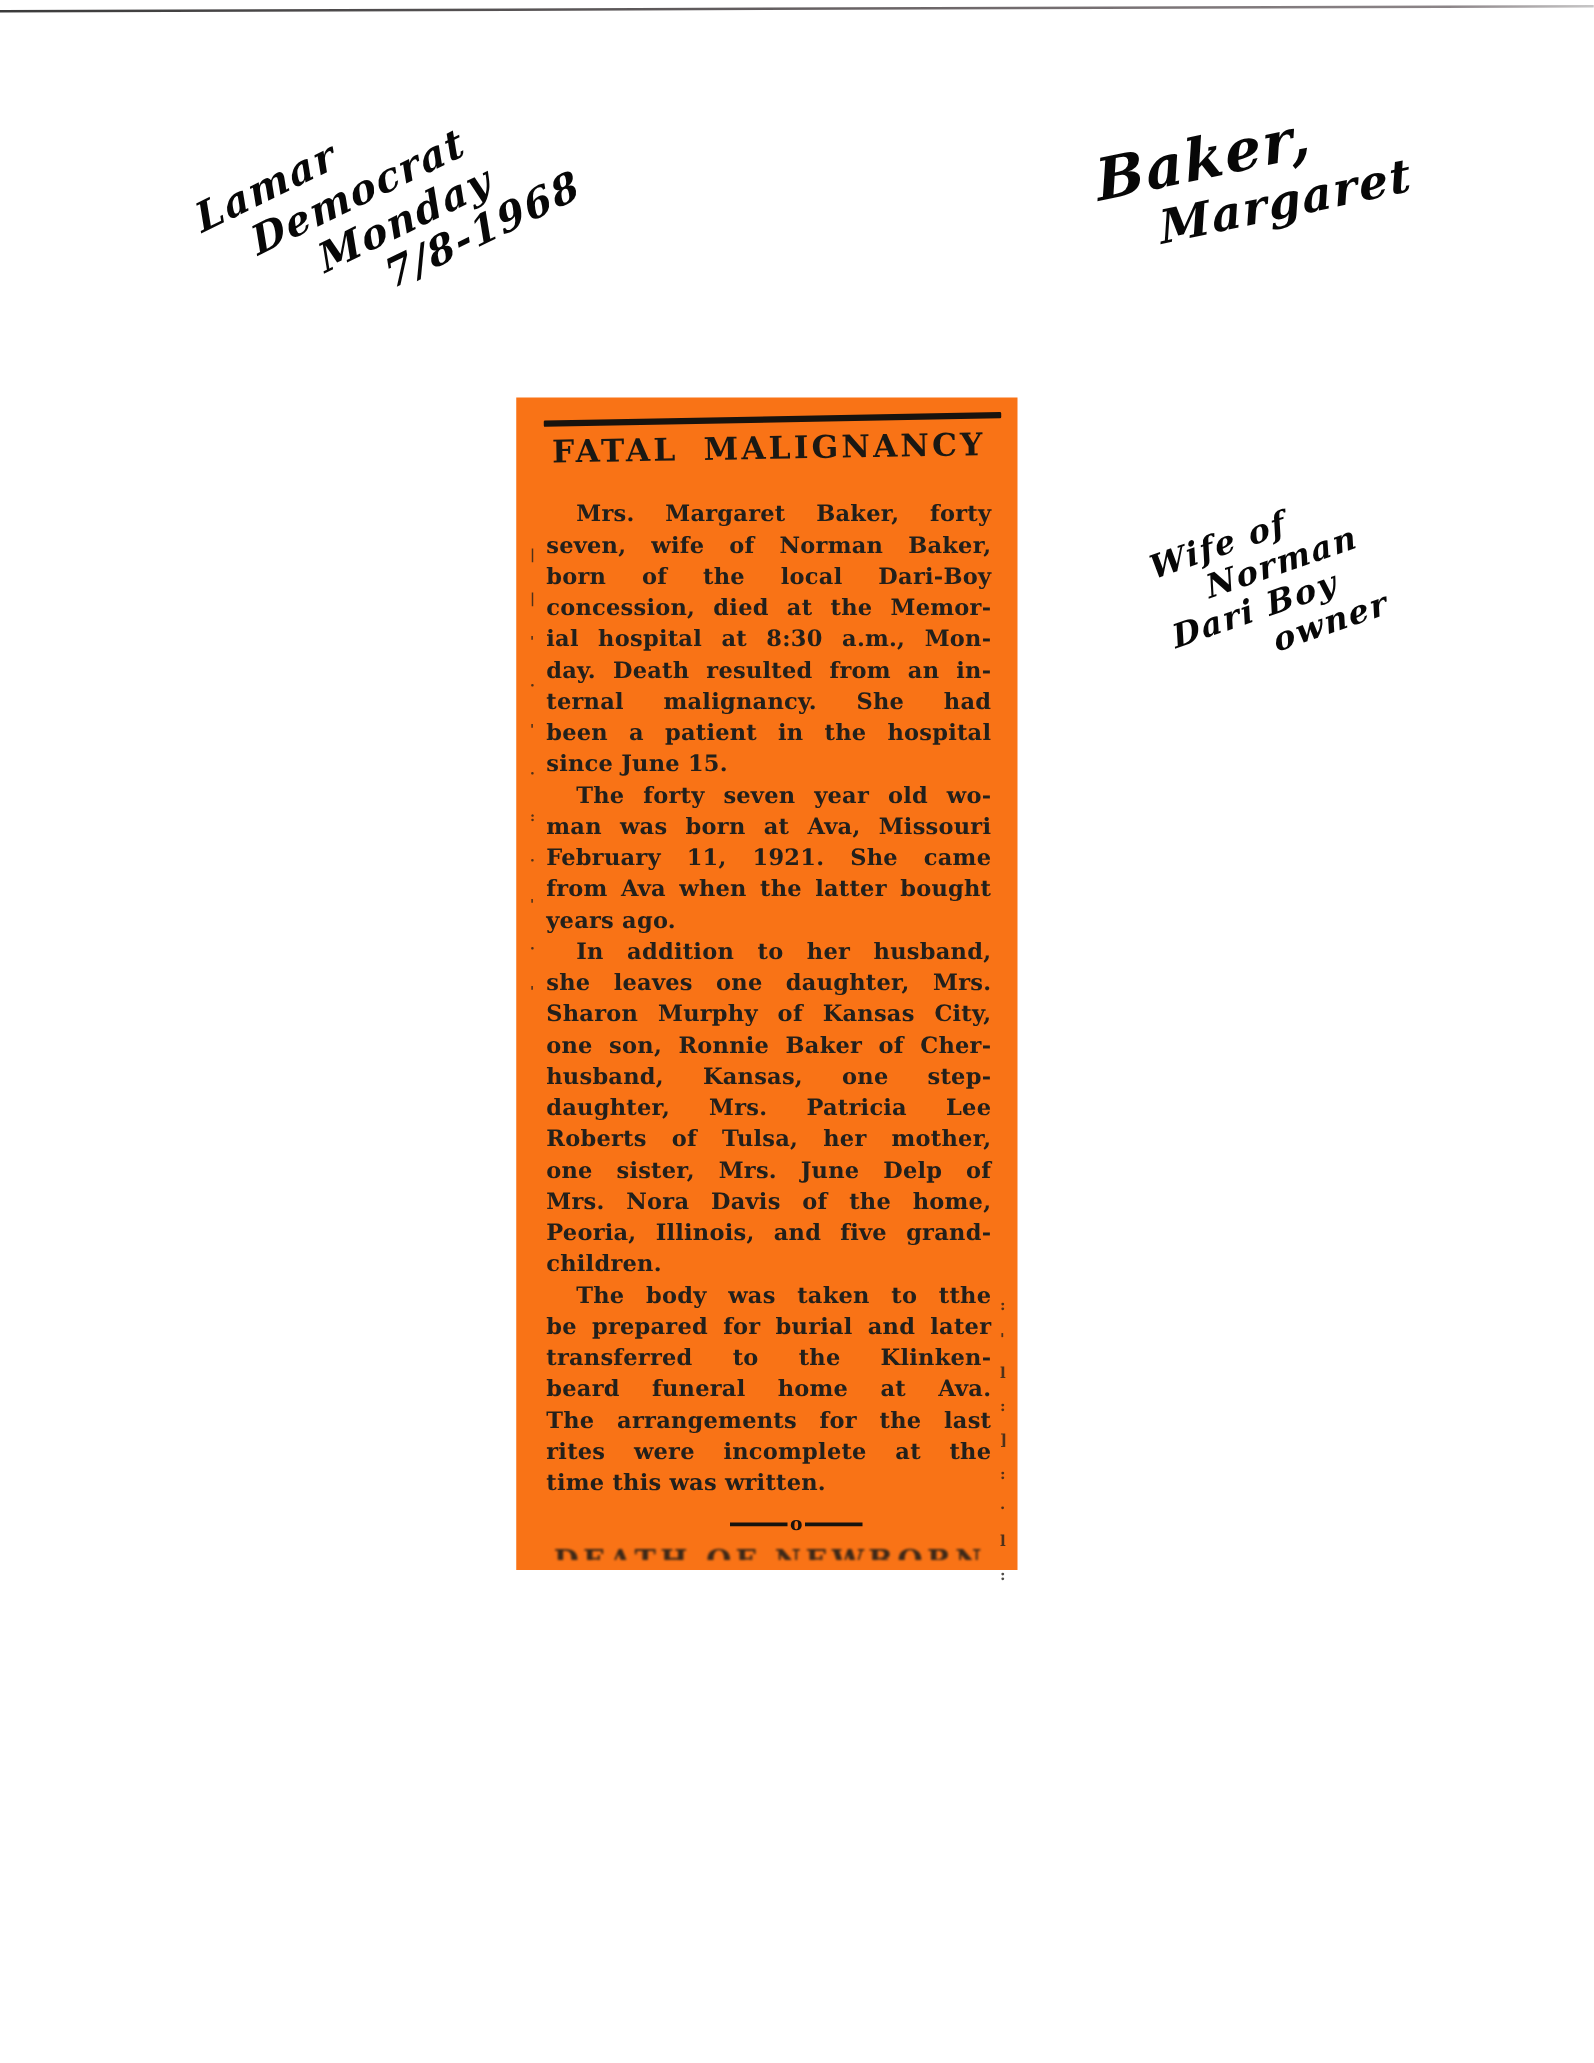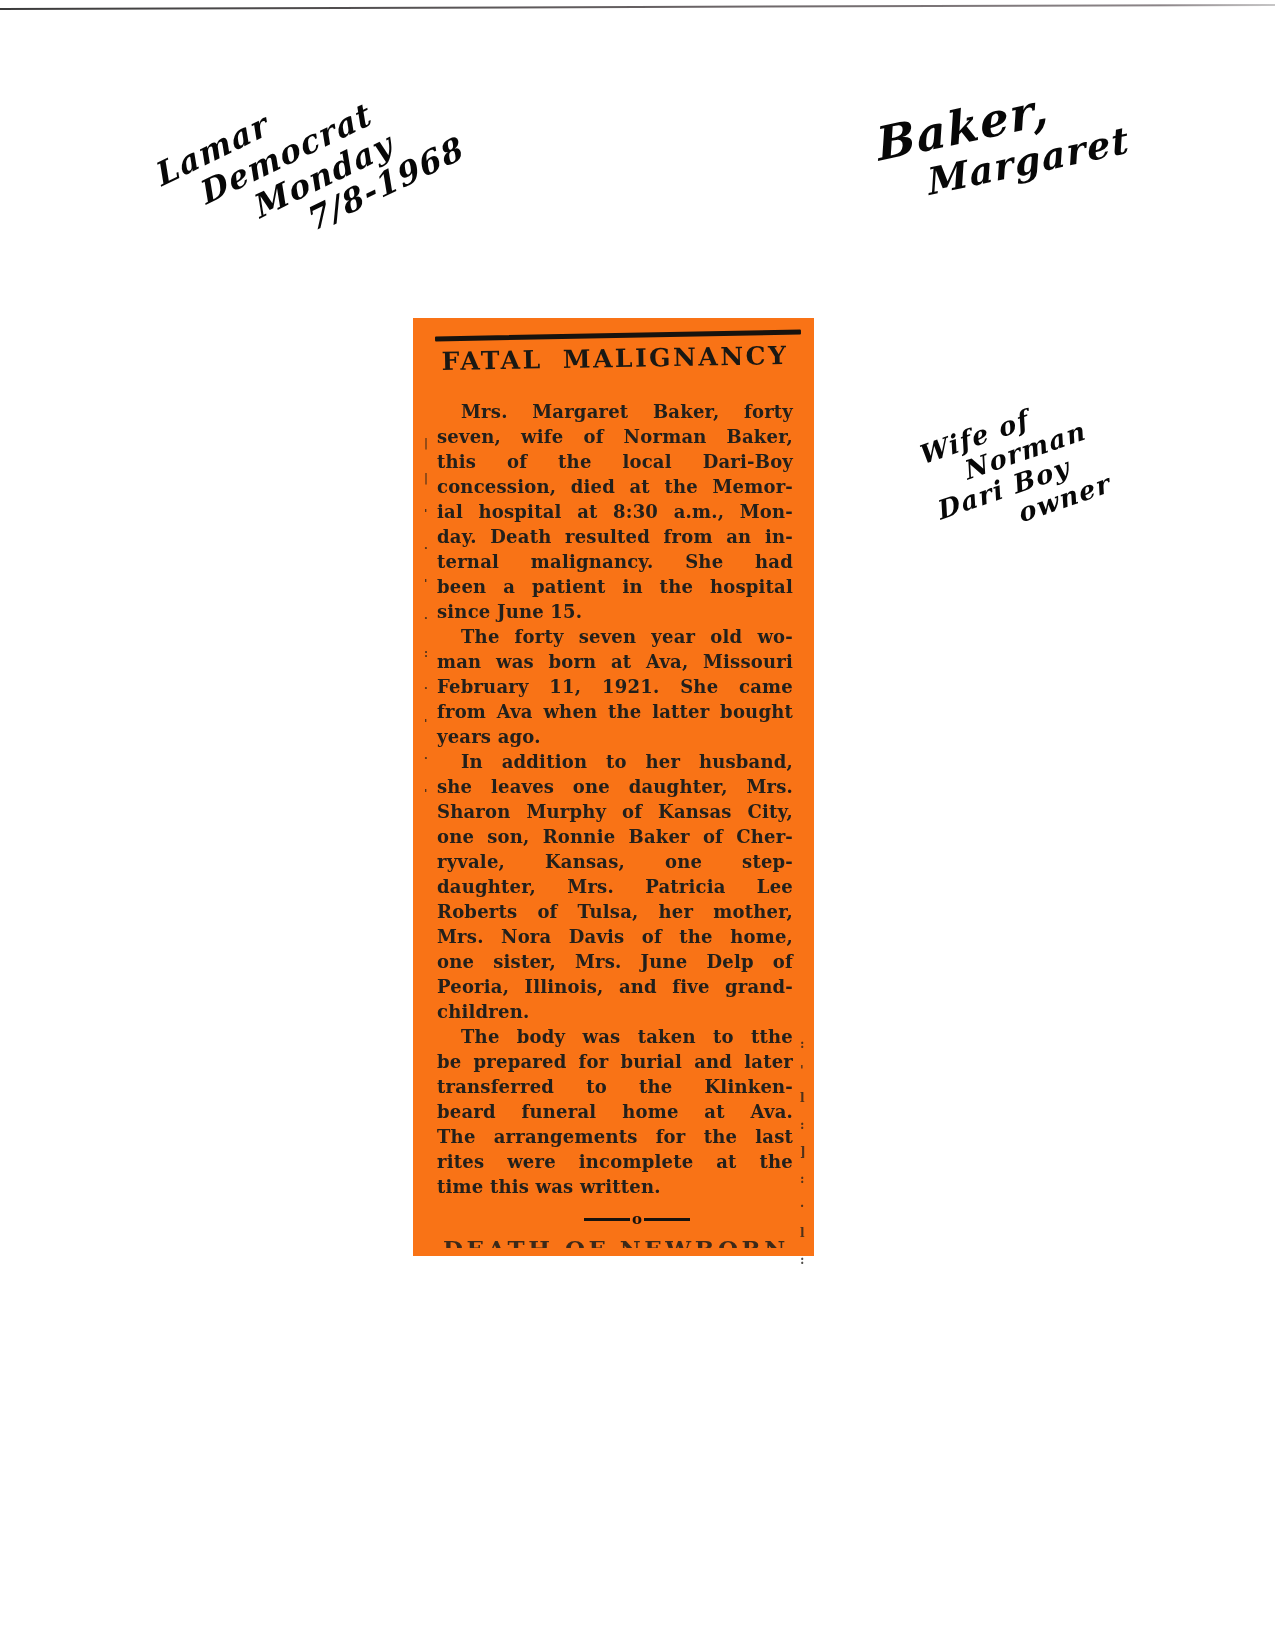--- a/index.html
+++ b/index.html
@@ -127,45 +127,45 @@
     </div>
 
   <div class="clipping">
     <div class="rule"></div>
     <h1 class="headline">FATAL MALIGNANCY</h1>
 
     <div class="article-body">
       <div class="para">
           <div class="line first">Mrs. Margaret Baker, forty</div>
           <div class="line">seven, wife of Norman Baker,</div>
-          <div class="line">this of the local Dari-Boy</div>
+          <div class="line">born of the local Dari-Boy</div>
           <div class="line">concession, died at the Memor-</div>
           <div class="line">ial hospital at 8:30 a.m., Mon-</div>
           <div class="line">day. Death resulted from an in-</div>
           <div class="line">ternal malignancy. She had</div>
           <div class="line">been a patient in the hospital</div>
           <div class="line last">since June 15.</div>
         </div>
       <div class="para">
           <div class="line first">The forty seven year old wo-</div>
           <div class="line">man was born at Ava, Missouri</div>
           <div class="line">February 11, 1921. She came</div>
           <div class="line">from Ava when the latter bought</div>
           <div class="line last">years ago.</div>
         </div>
       <div class="para">
           <div class="line first">In addition to her husband,</div>
           <div class="line">she leaves one daughter, Mrs.</div>
           <div class="line">Sharon Murphy of Kansas City,</div>
           <div class="line">one son, Ronnie Baker of Cher-</div>
-          <div class="line">ryvale, Kansas, one step-</div>
+          <div class="line">husband, Kansas, one step-</div>
           <div class="line">daughter, Mrs. Patricia Lee</div>
           <div class="line">Roberts of Tulsa, her mother,</div>
+          <div class="line">one sister, Mrs. June Delp of</div>
           <div class="line">Mrs. Nora Davis of the home,</div>
-          <div class="line">one sister, Mrs. June Delp of</div>
           <div class="line">Peoria, Illinois, and five grand-</div>
           <div class="line last">children.</div>
         </div>
       <div class="para">
           <div class="line first">The body was taken to tthe</div>
           <div class="line">be prepared for burial and later</div>
           <div class="line">transferred to the Klinken-</div>
           <div class="line">beard funeral home at Ava.</div>
           <div class="line">The arrangements for the last</div>
           <div class="line">rites were incomplete at the</div>

